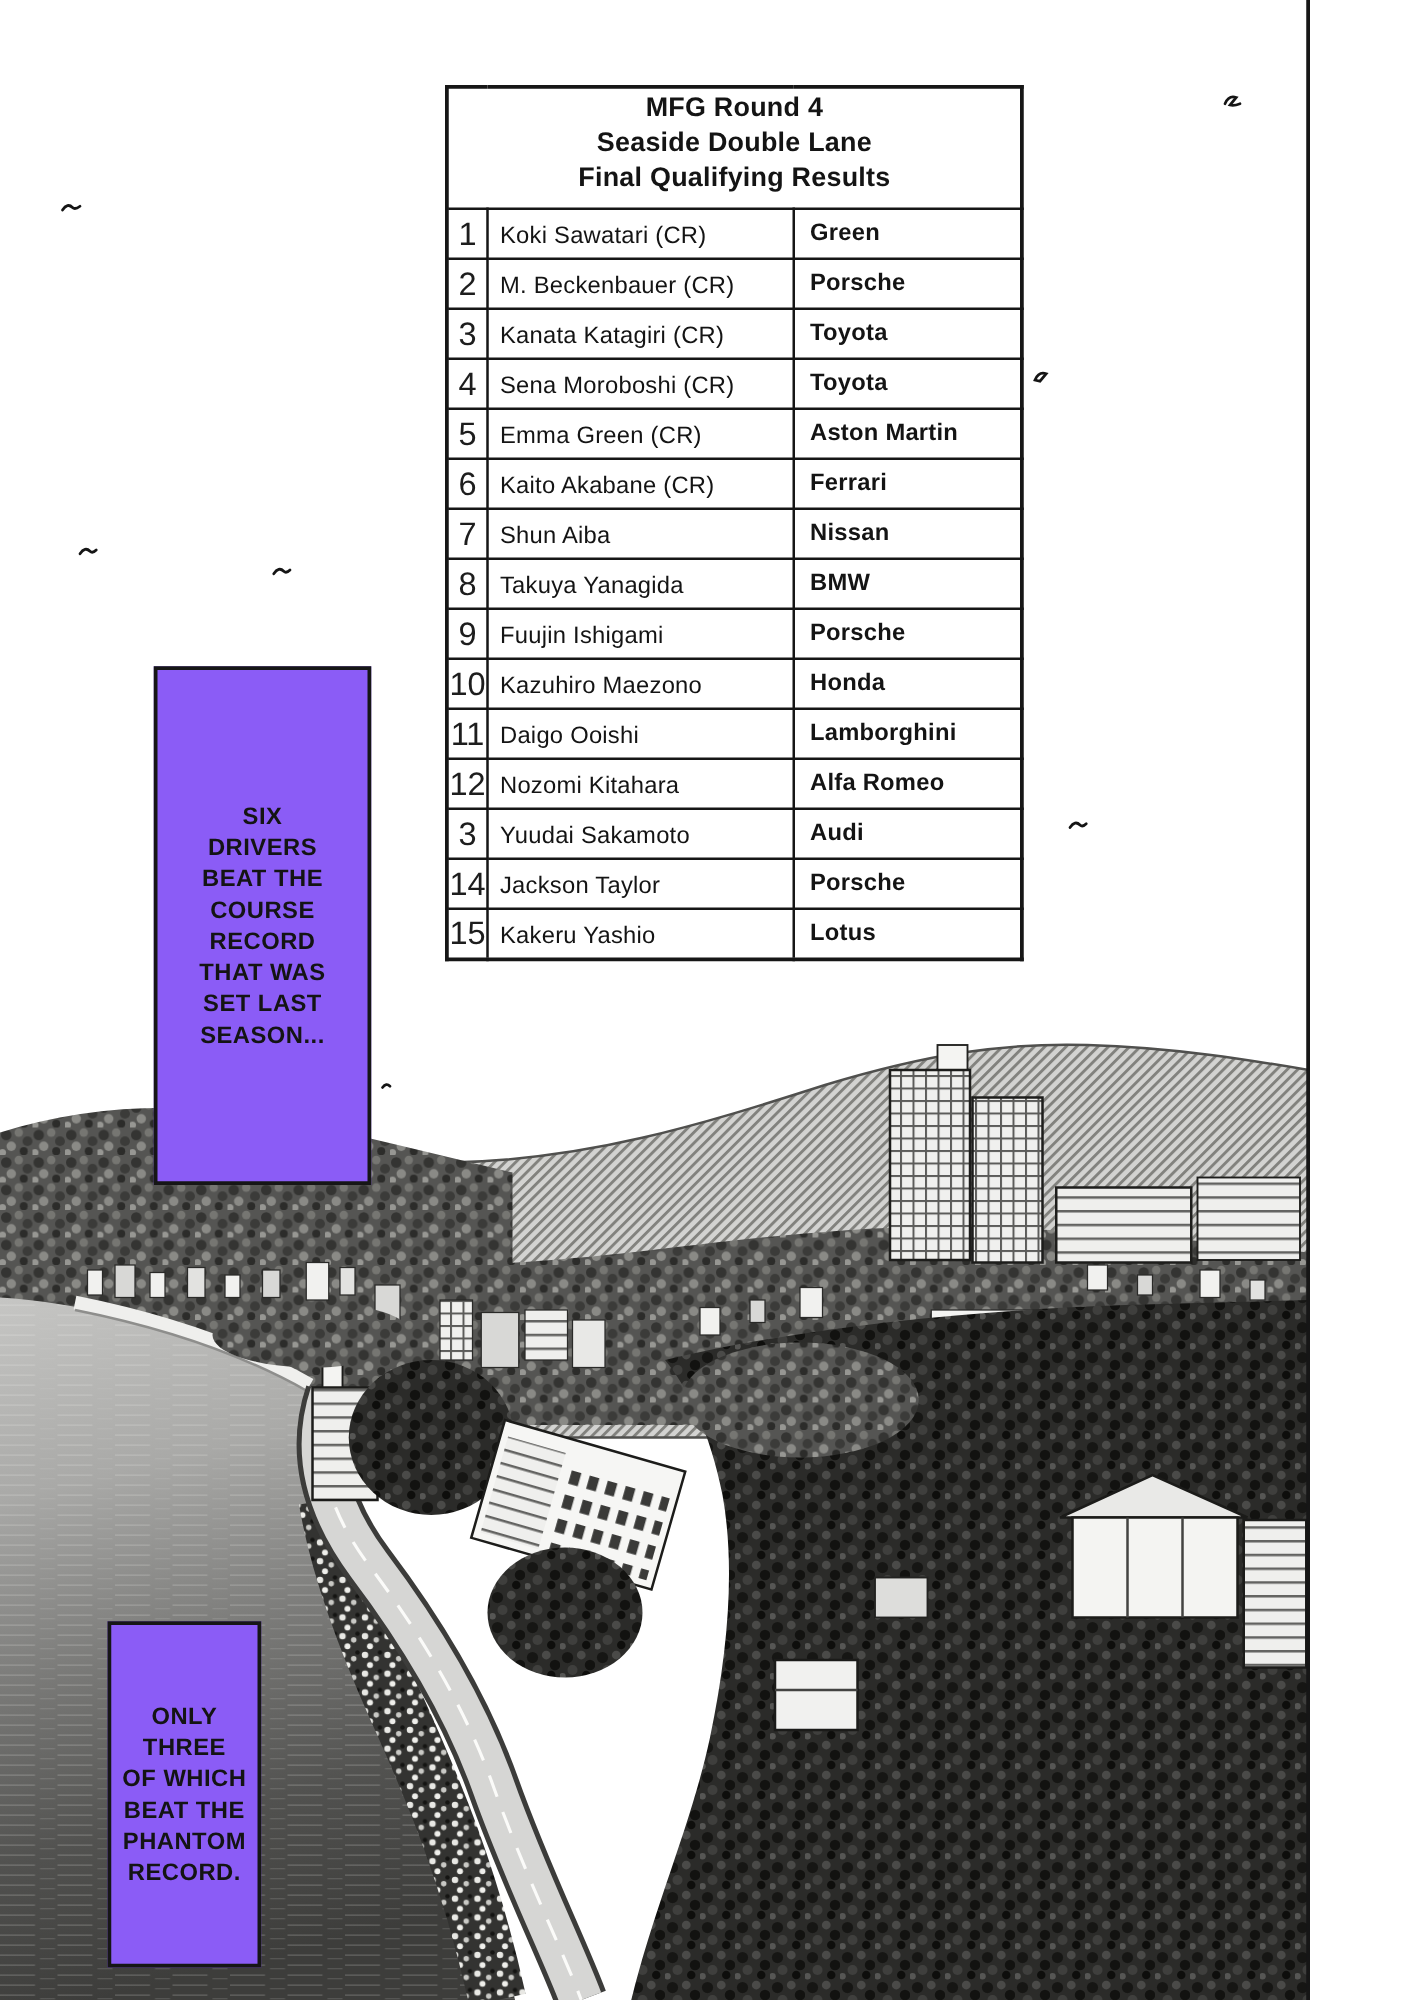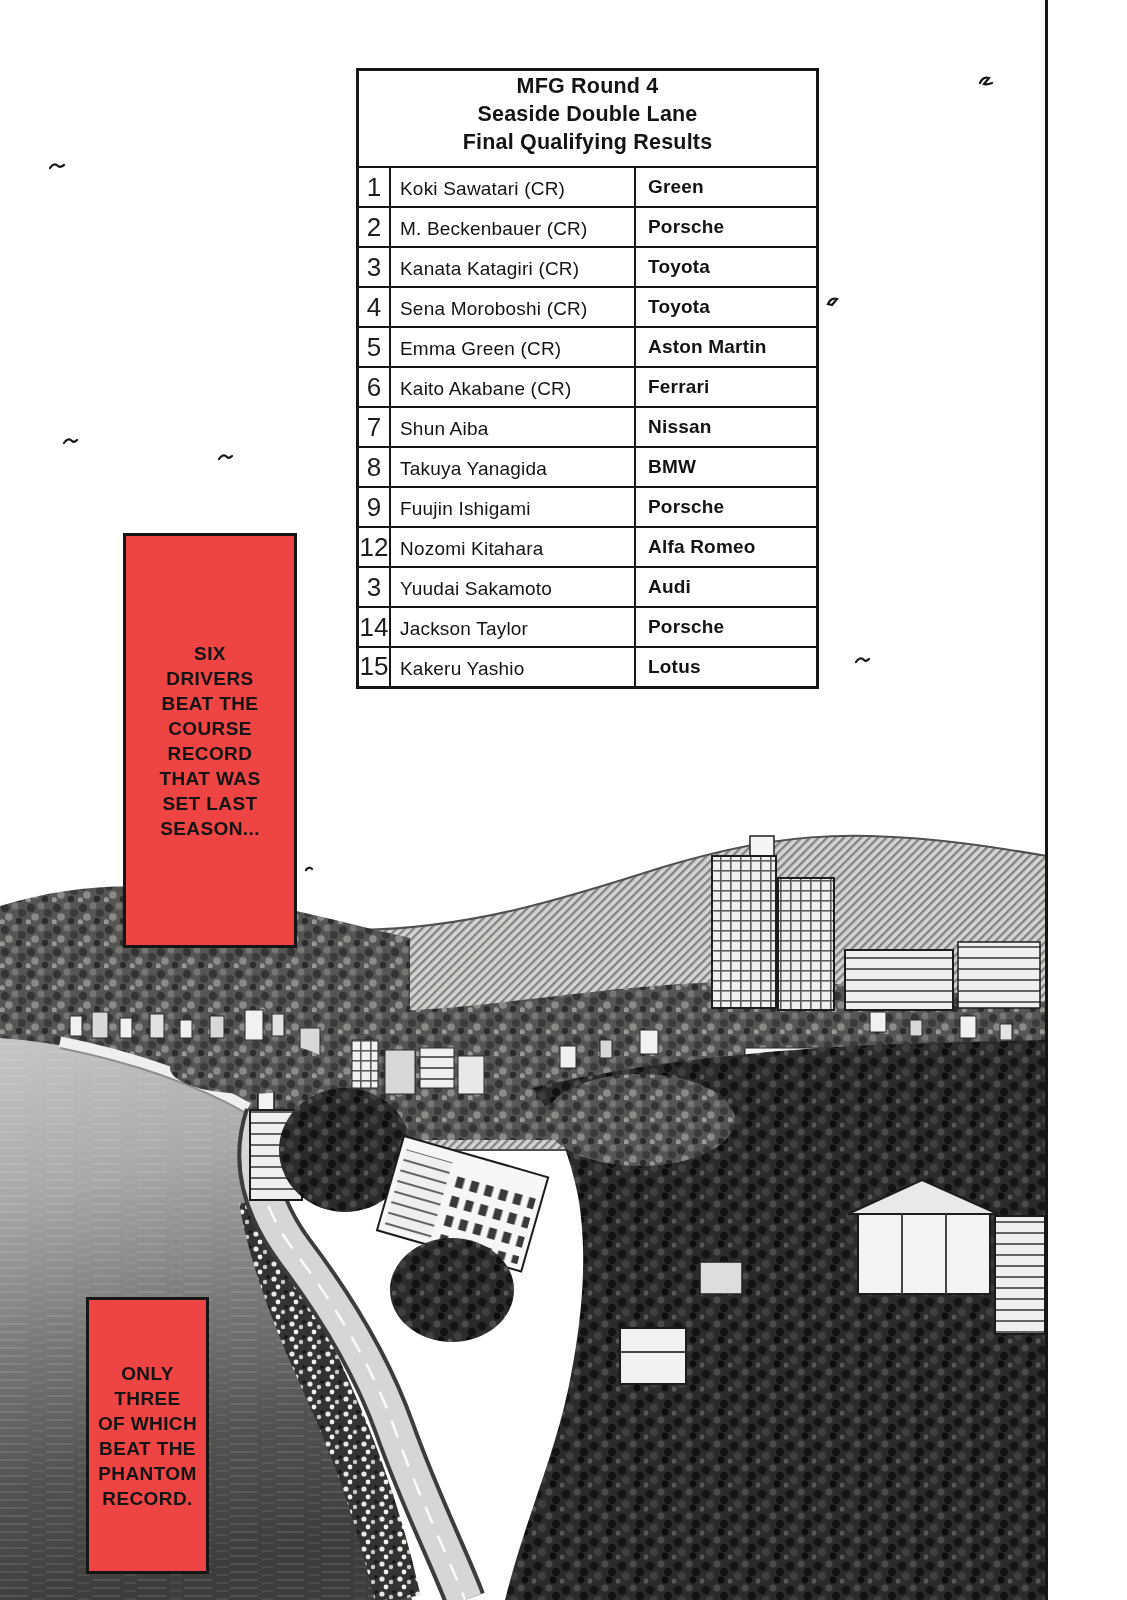--- a/index.html
+++ b/index.html
@@ -21,21 +21,21 @@
     height:84px;text-align:center;font-weight:bold;font-size:21.5px;line-height:28px;
     padding:1px 0 10px 0;letter-spacing:.2px;
   }
   table.results tr{height:40px;}
   td.rank{width:30px;text-align:center;font-size:26px;font-weight:400;padding:0;color:#1d1d1d;}
   td.driver{width:234px;font-size:19px;font-weight:normal;padding:4px 0 0 9px;letter-spacing:.2px;}
   td.car{width:168px;font-size:19px;font-weight:bold;padding:0 0 0 12px;letter-spacing:.2px;}
 
   
   .bubble{
-    position:absolute;background:#ef4444;border:3px solid #161616;
+    position:absolute;background:#8b5cf6;border:3px solid #161616;
     display:flex;align-items:center;justify-content:center;text-align:center;
     font-size:19px;line-height:25px;font-weight:bold;letter-spacing:.4px;
     white-space:pre-line;z-index:5;
   }
   .b1{left:123px;top:533px;width:168px;height:409px;}
   .b2{left:86px;top:1297px;width:117px;height:271px;}
 </style>
 </head>
 <body>
 
@@ -264,20 +264,30 @@
           <td class="rank">8</td>
           <td class="driver">Takuya Yanagida</td>
           <td class="car">BMW</td>
         </tr>
         <tr>
           <td class="rank">9</td>
           <td class="driver">Fuujin Ishigami</td>
           <td class="car">Porsche</td>
         </tr>
         <tr>
+          <td class="rank">10</td>
+          <td class="driver">Kazuhiro Maezono</td>
+          <td class="car">Honda</td>
+        </tr>
+        <tr>
+          <td class="rank">11</td>
+          <td class="driver">Daigo Ooishi</td>
+          <td class="car">Lamborghini</td>
+        </tr>
+        <tr>
           <td class="rank">12</td>
           <td class="driver">Nozomi Kitahara</td>
           <td class="car">Alfa Romeo</td>
         </tr>
         <tr>
           <td class="rank">3</td>
           <td class="driver">Yuudai Sakamoto</td>
           <td class="car">Audi</td>
         </tr>
         <tr>

